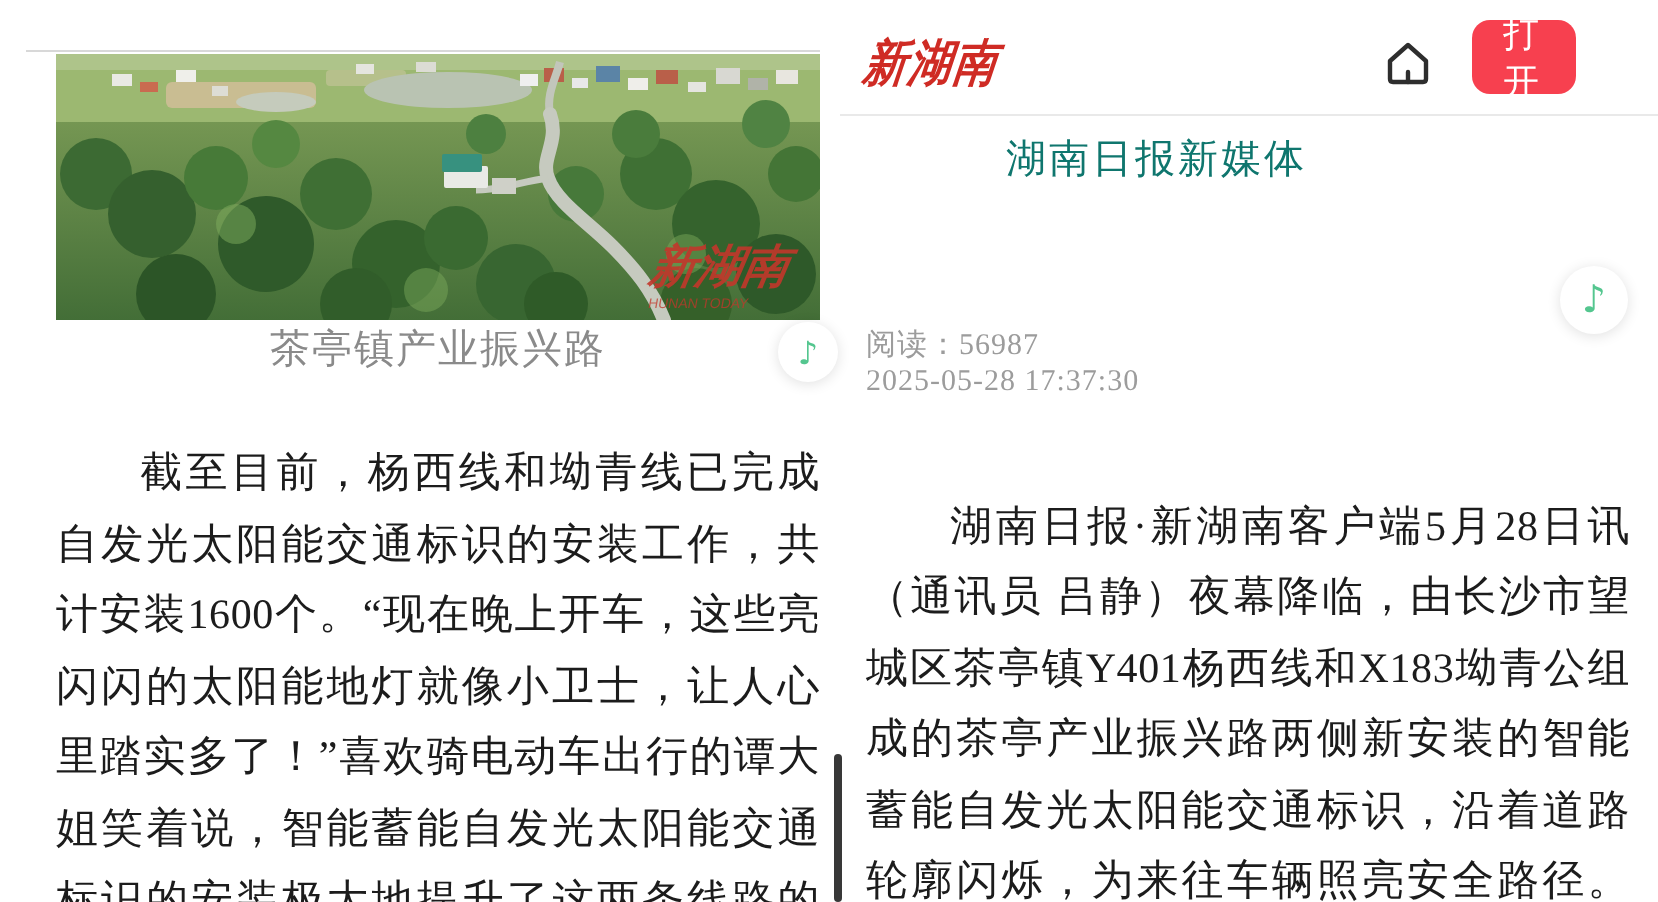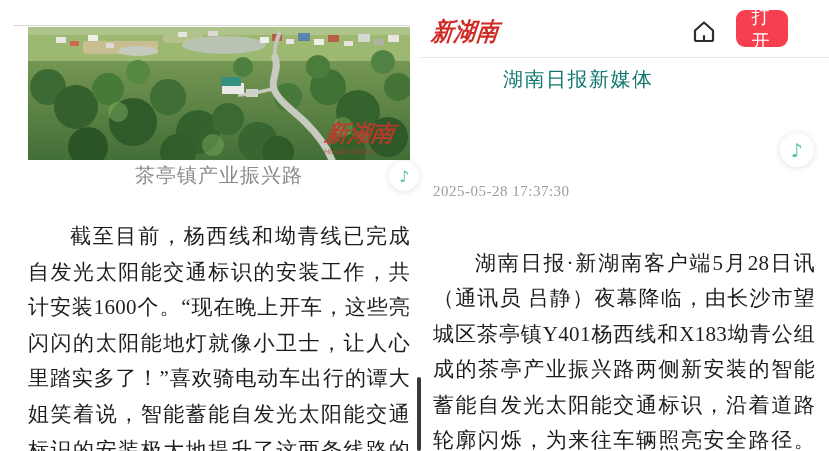--- a/index.html
+++ b/index.html
@@ -152,20 +152,21 @@
   <button class="open-btn">打开</button>
 
   <div class="hdr-divider"></div>
 
 
   <div class="audio-btn audio-right">
     <span class="note">♪</span>
   </div>
 
   <div class="byline-row serif">
+    <span>阅读：56987</span>
   </div>
   <div class="date serif">2025-05-28 17:37:30</div>
 
   <div class="body-text right-body serif">
     <p>湖南日报·新湖南客户端5月28日讯（通讯员 吕静）夜幕降临，由长沙市望城区茶亭镇Y401杨西线和X183坳青公组成的茶亭产业振兴路两侧新安装的智能蓄能自发光太阳能交通标识，沿着道路轮廓闪烁，为来往车辆照亮安全路径。近</p>
   </div>
 
 </div>
 
 </body></html>

